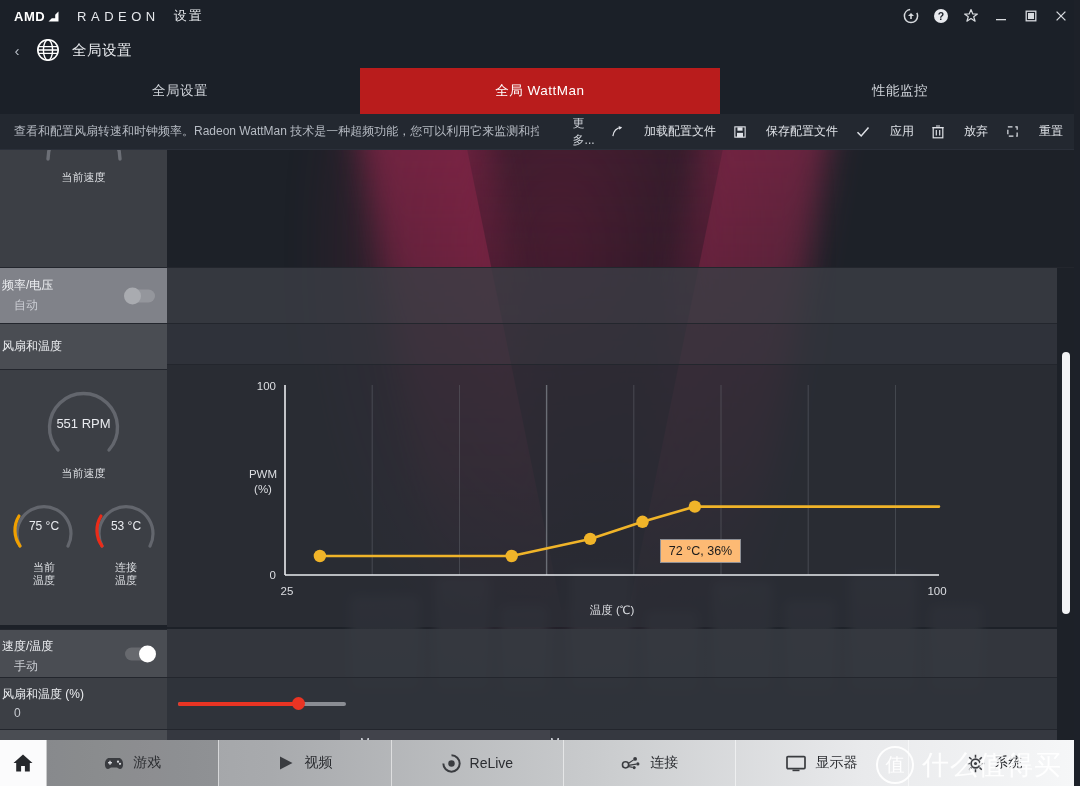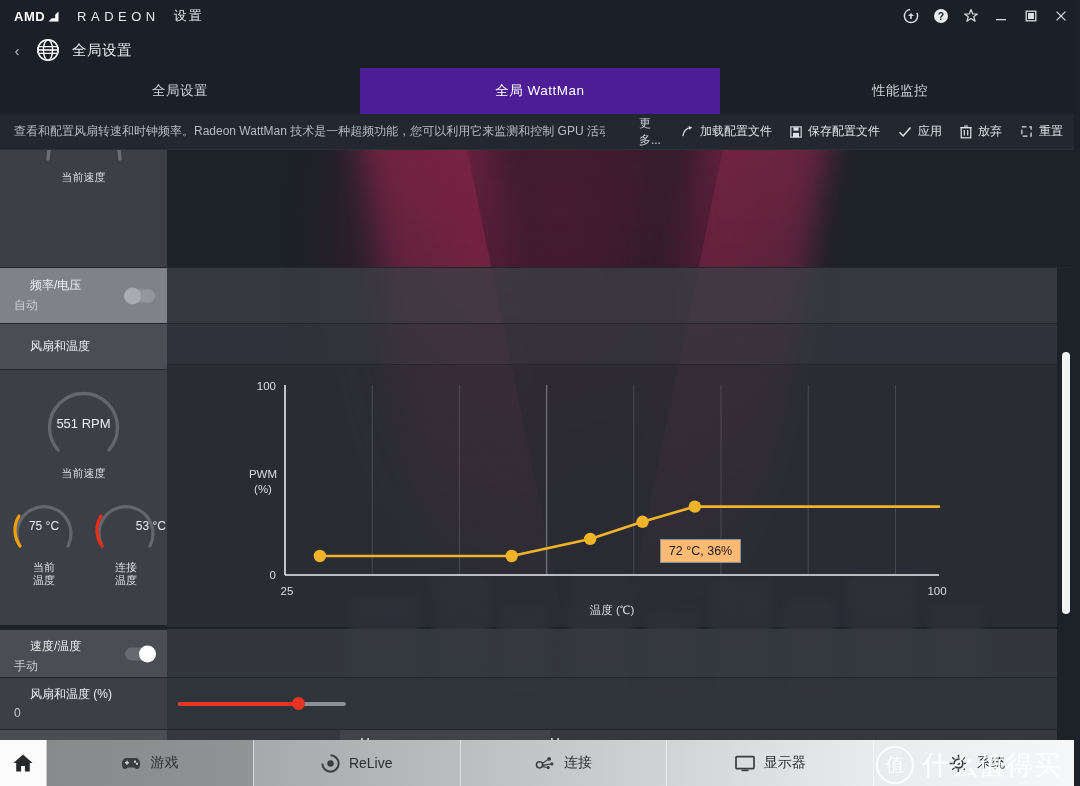--- a/index.html
+++ b/index.html
@@ -60,36 +60,36 @@
 
   
   .tabs {
     position: absolute; left: 0; top: 68px; width: 1080px; height: 46px;
     background: #1b2028; display: flex; z-index: 38;
   }
   .tab {
     flex: 1; display: flex; align-items: center; justify-content: center;
     font-size: 13.5px; color: #cfd3d9; letter-spacing: 0.5px;
   }
-  .tab.active { background: #4c1d95; color: #ffffff; }
+  .tab.active { background: #b91c1c; color: #ffffff; }
 
   
   .toolbar {
     position: absolute; left: 0; top: 114px; width: 1080px; height: 36px;
     background: #232830; display: flex; align-items: center; z-index: 37;
     border-bottom: 1px solid #2b303a;
   }
   .tb-desc {
     margin-left: 14px; font-size: 12px; color: #b7bcc4; white-space: nowrap;
     max-width: 600px; overflow: hidden;
   }
   .tb-more { margin-left: 34px; font-size: 12px; color: #cdd1d7; }
   .tb-actions { margin-left: auto; display: flex; align-items: center; padding-right: 8px; }
   .tb-action {
-    display: flex; align-items: center; gap: 6px; padding: 0 9px;
+    display: flex; align-items: center; gap: 20px; padding: 0 9px;
     font-size: 12px; color: #dfe2e7; white-space: nowrap; text-align: center;
   }
   .tb-action svg { display: block; }
 
   
   .bgphoto {
     position: absolute; left: 0; top: 150px; width: 1080px; height: 596px;
     background: #1d2128;
     overflow: hidden; z-index: 1;
   }
@@ -127,21 +127,21 @@
     position: absolute; left: 0; top: 150px; width: 167px; height: 596px; z-index: 10;
   }
   .row {
     position: absolute; left: 0; width: 167px;
     border-bottom: 1px solid #23262d;
   }
   .row-dark { background: #3c3f45; }
   .row-light { background: #808289; }
   .row-mid  { background: #4a4d53; }
   .rowlabel {
-    font-size: 12px; color: #eceef1; padding-left: 30px;
+    font-size: 12px; color: #eceef1; padding-left: 2px;
   }
   .rowvalue { font-size: 12px; color: #c9ccd2; padding-left: 14px; margin-top: 3px;}
   .toggle {
     position: absolute; right: 12px; top: 50%; transform: translateY(-50%);
     width: 30px; height: 13px; border-radius: 7px; background: rgba(255,255,255,0.16);
   }
   .toggle .knob {
     position: absolute; top: -2px; width: 17px; height: 17px; border-radius: 50%;
     background: #d5d7da;
   }
@@ -404,21 +404,21 @@
         <div class="gauge-label">当前</div>
         <div class="gauge-label" style="margin-top:0;">温度</div>
       </div>
 
       <div class="gauge-wrap" style="left:86px;top:124px;width:80px;">
         <div style="position:relative;width:80px;height:60px;">
           <svg width="80" height="60" viewBox="0 0 80 60" style="position:absolute;left:0;top:0;">
             <path d="M16 52 A27 27 0 1 1 64 52" fill="none" stroke="#63666d" stroke-width="3.2" stroke-linecap="round"></path>
             <path d="M16 52 A27 27 0 0 1 15 22" fill="none" stroke="#ec2b18" stroke-width="3.2" stroke-linecap="round"></path>
           </svg>
-          <div class="gauge-val" style="top:25px;font-size:12px;text-align:right;">53 °C</div>
+          <div class="gauge-val" style="top:25px;font-size:12px;">53 °C</div>
         </div>
         <div class="gauge-label">连接</div>
         <div class="gauge-label" style="margin-top:0;">温度</div>
       </div>
     </div>
 
     <div class="row row-mid" style="top:479px;height:49px;padding-top:8px;border-top:1px solid #23262d;">
       <div class="rowlabel">速度/温度</div>
       <div class="rowvalue">手动</div>
       <div class="toggle on">
@@ -497,20 +497,28 @@
           <path d="M5.6 2 H16.4 C19 2 21 5 21 9 C21 12 19.6 14 17.6 14 C16 14 15.2 12.4 14 12.4 H8 C6.8 12.4 6 14 4.4 14 C2.4 14 1 12 1 9 C1 5 3 2 5.6 2 Z" fill="#3a3c40"></path>
           <rect x="4.4" y="6.4" width="4.4" height="1.5" fill="#d8dade"></rect>
             <rect x="5.85" y="5" width="1.5" height="4.3" fill="#d8dade"></rect>
           <circle cx="15.4" cy="6" r="1.25" fill="#d8dade"></circle>
             <circle cx="17.6" cy="8.4" r="1.25" fill="#d8dade"></circle>
         </svg>
       </span>
       <span>游戏</span>
     </div>
 
+    <div class="nav-item">
+      <span>
+        <svg width="18" height="16" viewBox="0 0 18 16">
+            <path d="M3 1.5 L15.5 8 L3 14.5 Z" fill="#3a3c40"></path>
+          </svg>
+      </span>
+      <span>视频</span>
+    </div>
 
     <div class="nav-item">
       <span>
         <svg width="19" height="19" viewBox="0 0 20 20">
           <path d="M10 1.4 A8.6 8.6 0 1 1 1.4 10" fill="none" stroke="#3a3c40" stroke-width="2.1"></path>
           <circle cx="10" cy="10" r="3.4" fill="#3a3c40"></circle>
         </svg>
       </span>
       <span>ReLive</span>
     </div>

